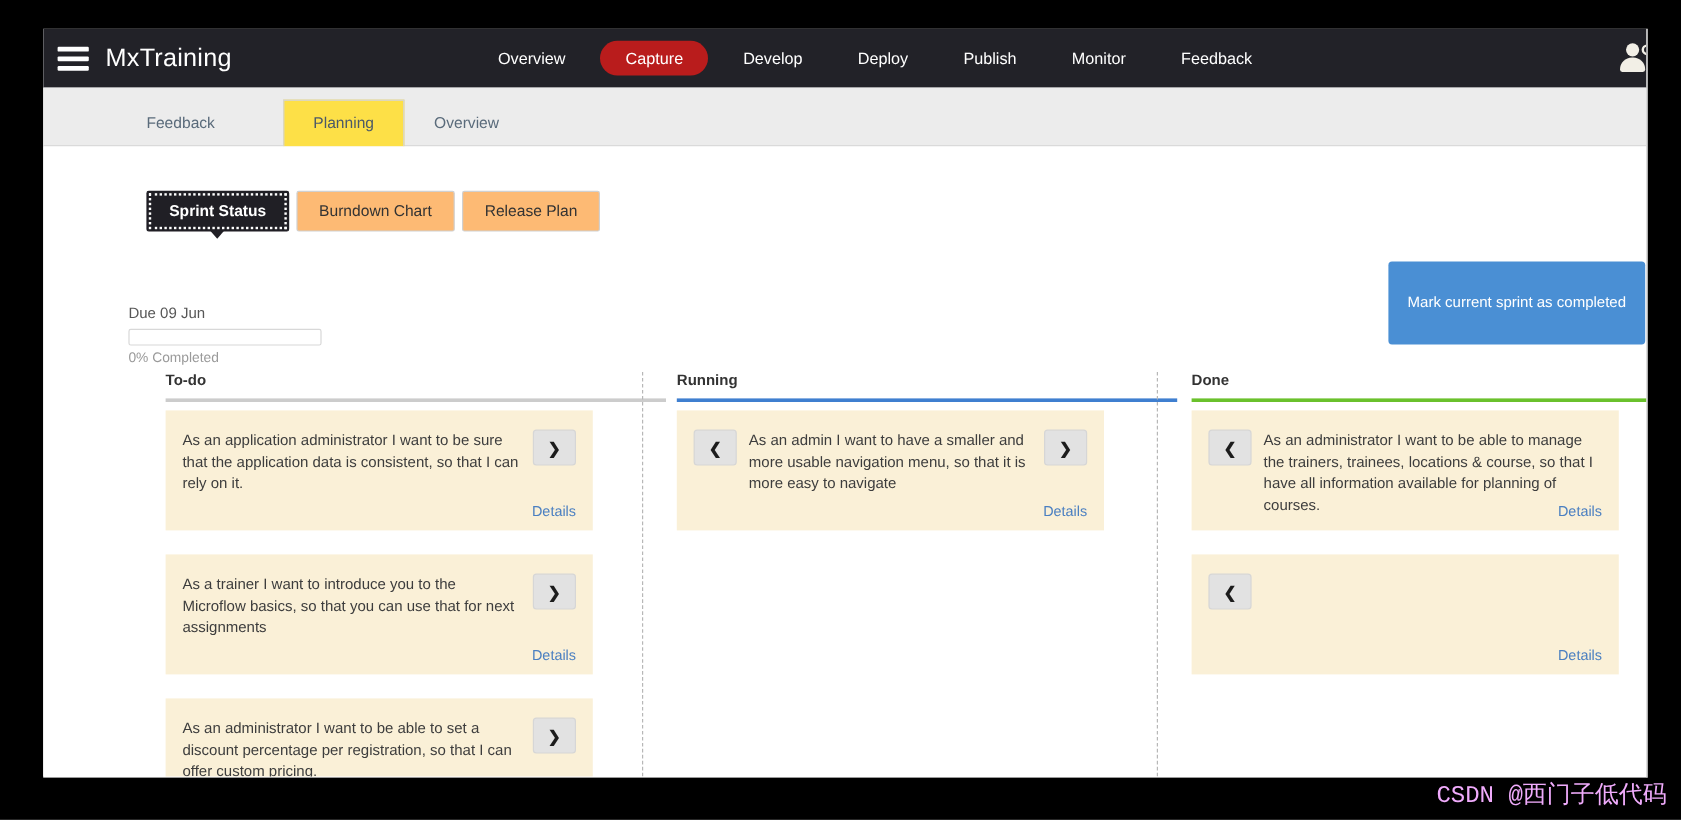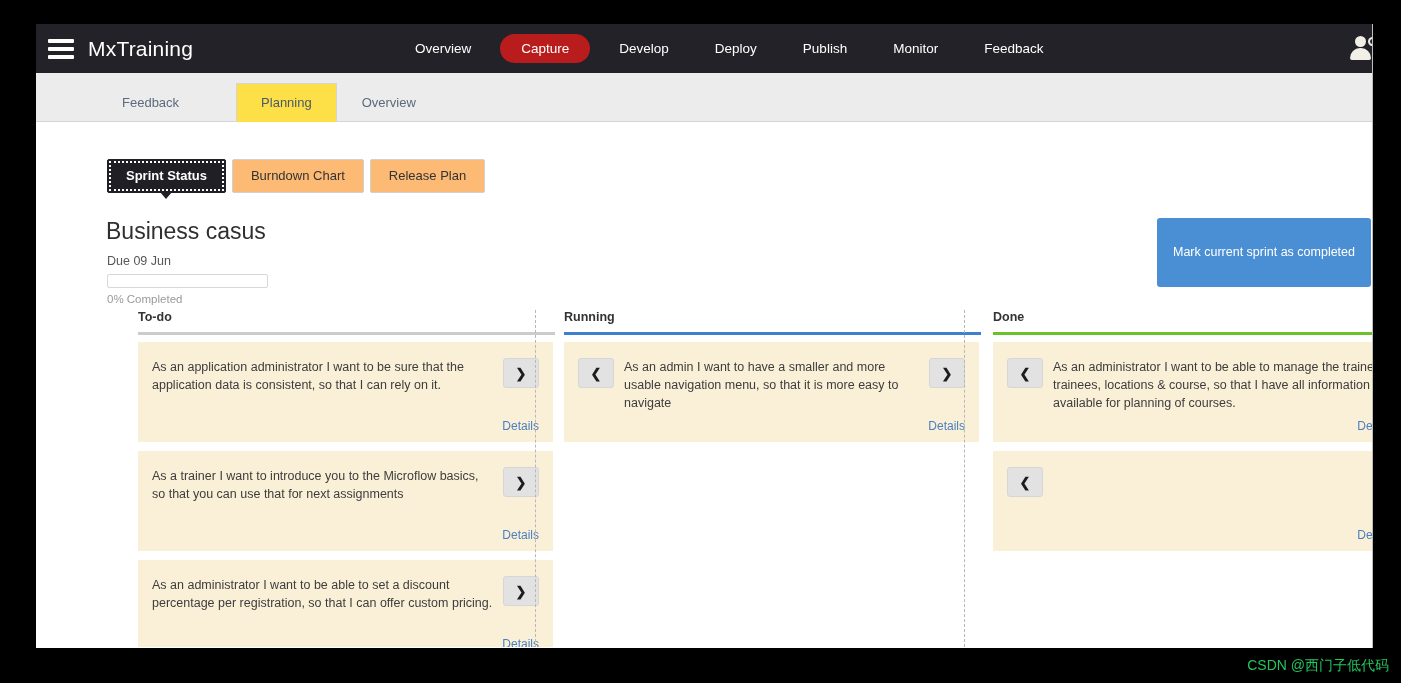--- a/index.html
+++ b/index.html
@@ -157,21 +157,21 @@
   #content {
     position: relative;
     height: 525px;
     background: #ffffff;
     overflow: hidden;
   }
 
   
   #viewbuttons {
     position: absolute;
-    left: 71px;
+    left: 86px;
     top: 37px;
     display: flex;
     gap: 6px;
   }
   .viewbtn {
     font-size: 13px;
     color: #333333;
     background: #fdba74;
     border: 1px solid #d0d0d0;
     padding: 8px 18px;
@@ -285,24 +285,24 @@
     height: 3px;
     width: 417px;
     margin-bottom: 7px;
   }
   .col-rule.todo   { background: #cccccc; }
   .col-rule.running{ background: #3f7fd0; }
   .col-rule.done   { background: #6ac12c; }
 
   .card {
     position: relative;
-    width: 415px;
+    width: 356px;
     background: #faf0d7;
     padding: 14px 14px 10px 14px;
-    margin-bottom: 9px;
+    margin-bottom: 20px;
     display: flex;
     align-items: flex-start;
     gap: 10px;
     min-height: 100px;
   }
   .card-text {
     flex: 1;
     font-size: 12.5px;
     line-height: 1.45;
     color: #3d3d3d;
@@ -333,23 +333,24 @@
     color: #4a7fc1;
     cursor: pointer;
     text-decoration: none;
   }
 
   
   #watermark {
     position: absolute;
     right: 12px;
     bottom: 8px;
-    color: #22c55e;
-    font-size: 14px;
-    white-space: nowrap;
+    color: #f0abfc;
+    font-size: 20px;
+    white-space: nowrap;
+    font-family: Liberation Mono, monospace;
   }
 </style>
 </head>
 <body>
 
 <div id="app-window">
 
   <div id="topbar">
 
     <div id="hamburger">
@@ -388,21 +389,20 @@
   </div>
 
   <div id="content">
 
     <div id="viewbuttons">
       <div class="viewbtn active">Sprint Status</div>
       <div class="viewbtn">Burndown Chart</div>
       <div class="viewbtn">Release Plan</div>
     </div>
 
-    <div id="sprint-title">Business casus</div>
     <div id="sprint-due">Due 09 Jun</div>
 
     <div id="progress-track">
       <div id="progress-fill" style="width: 0%;"></div>
     </div>
     <div id="progress-label">0% Completed</div>
 
     <button id="mark-complete-btn">Mark current sprint as completed</button>
 
     <div id="board">

